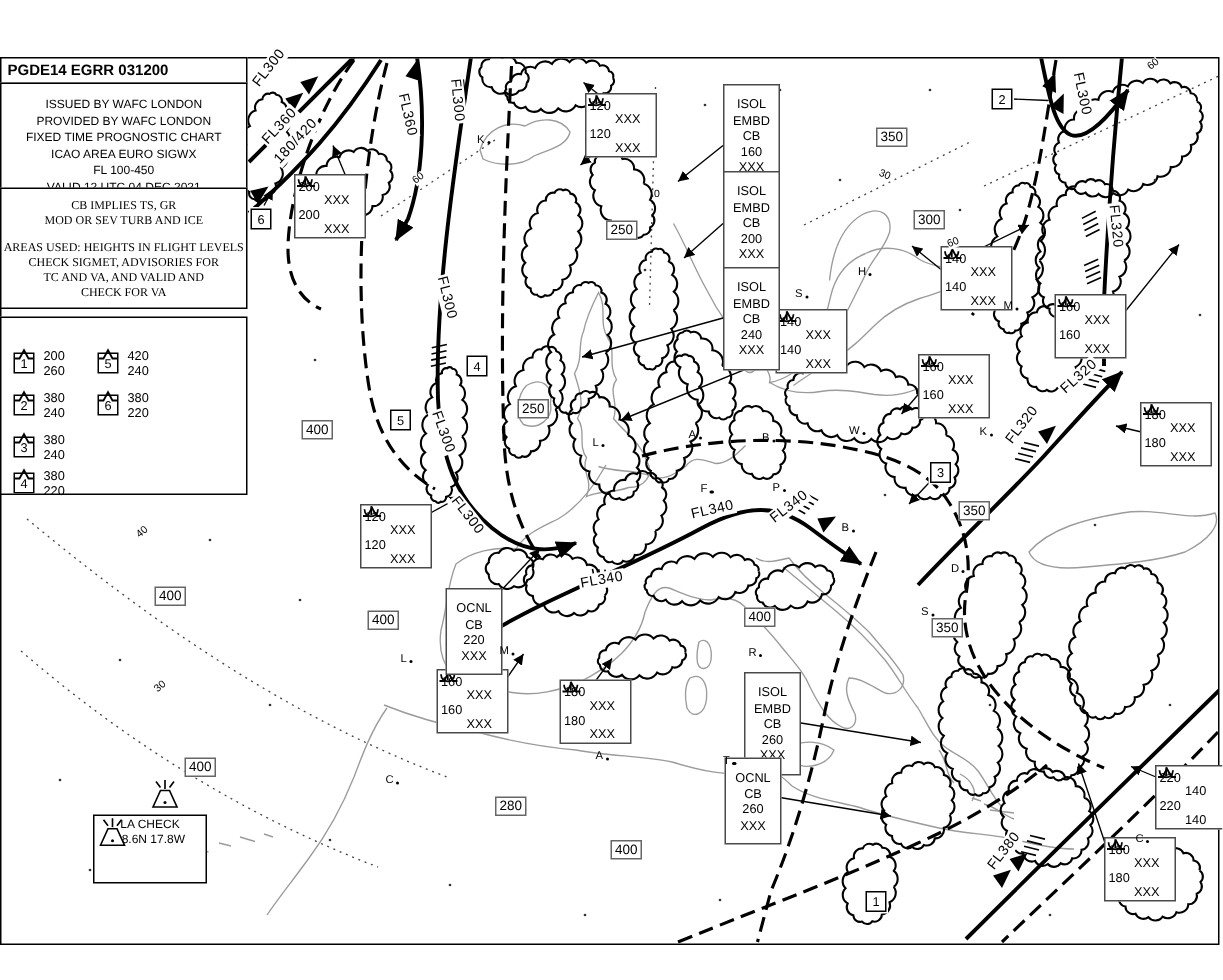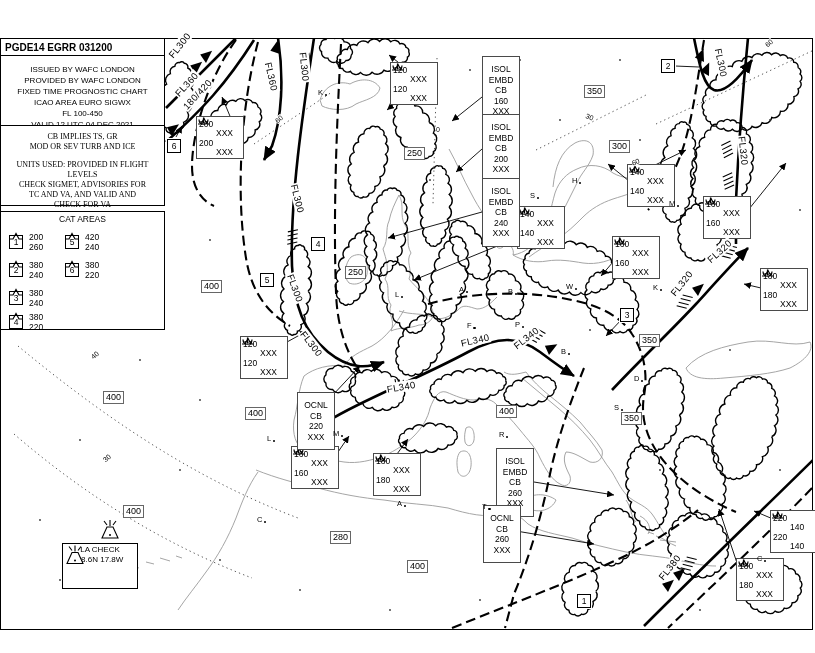--- a/index.html
+++ b/index.html
@@ -277,27 +277,26 @@
   <div>PROVIDED BY WAFC LONDON</div>
   <div>FIXED TIME PROGNOSTIC CHART</div>
   <div>ICAO AREA EURO SIGWX</div>
   <div>FL 100-450</div>
   <div>VALID 12 UTC 04 DEC 2021</div>
 </div>
 <div class="panel p-notes">
   <div>CB IMPLIES TS, GR</div>
   <div>MOD OR SEV TURB AND ICE</div>
   <div class="gap"></div>
-  <div>UNITS USED: PROVIDED IN FLIGHT LEVELS</div>
+  <div>AREAS USED: HEIGHTS IN FLIGHT LEVELS</div>
   <div>CHECK SIGMET, ADVISORIES FOR</div>
   <div>TC AND VA, AND VALID AND</div>
   <div>CHECK FOR VA</div>
 </div>
 <div class="panel p-cat">
-  <div class="t">CAT AREAS</div>
   <div class="catrow" style="left:8px;top:20px">
     <span class="nmq">1</span>
     <span>
           <svg width="14" height="9" viewBox="0 0 14 9">
             <use href="#symturb"></use>
           </svg>
         </span>
     <span class="catvals">
           <span>200</span>
           <span>260</span>

